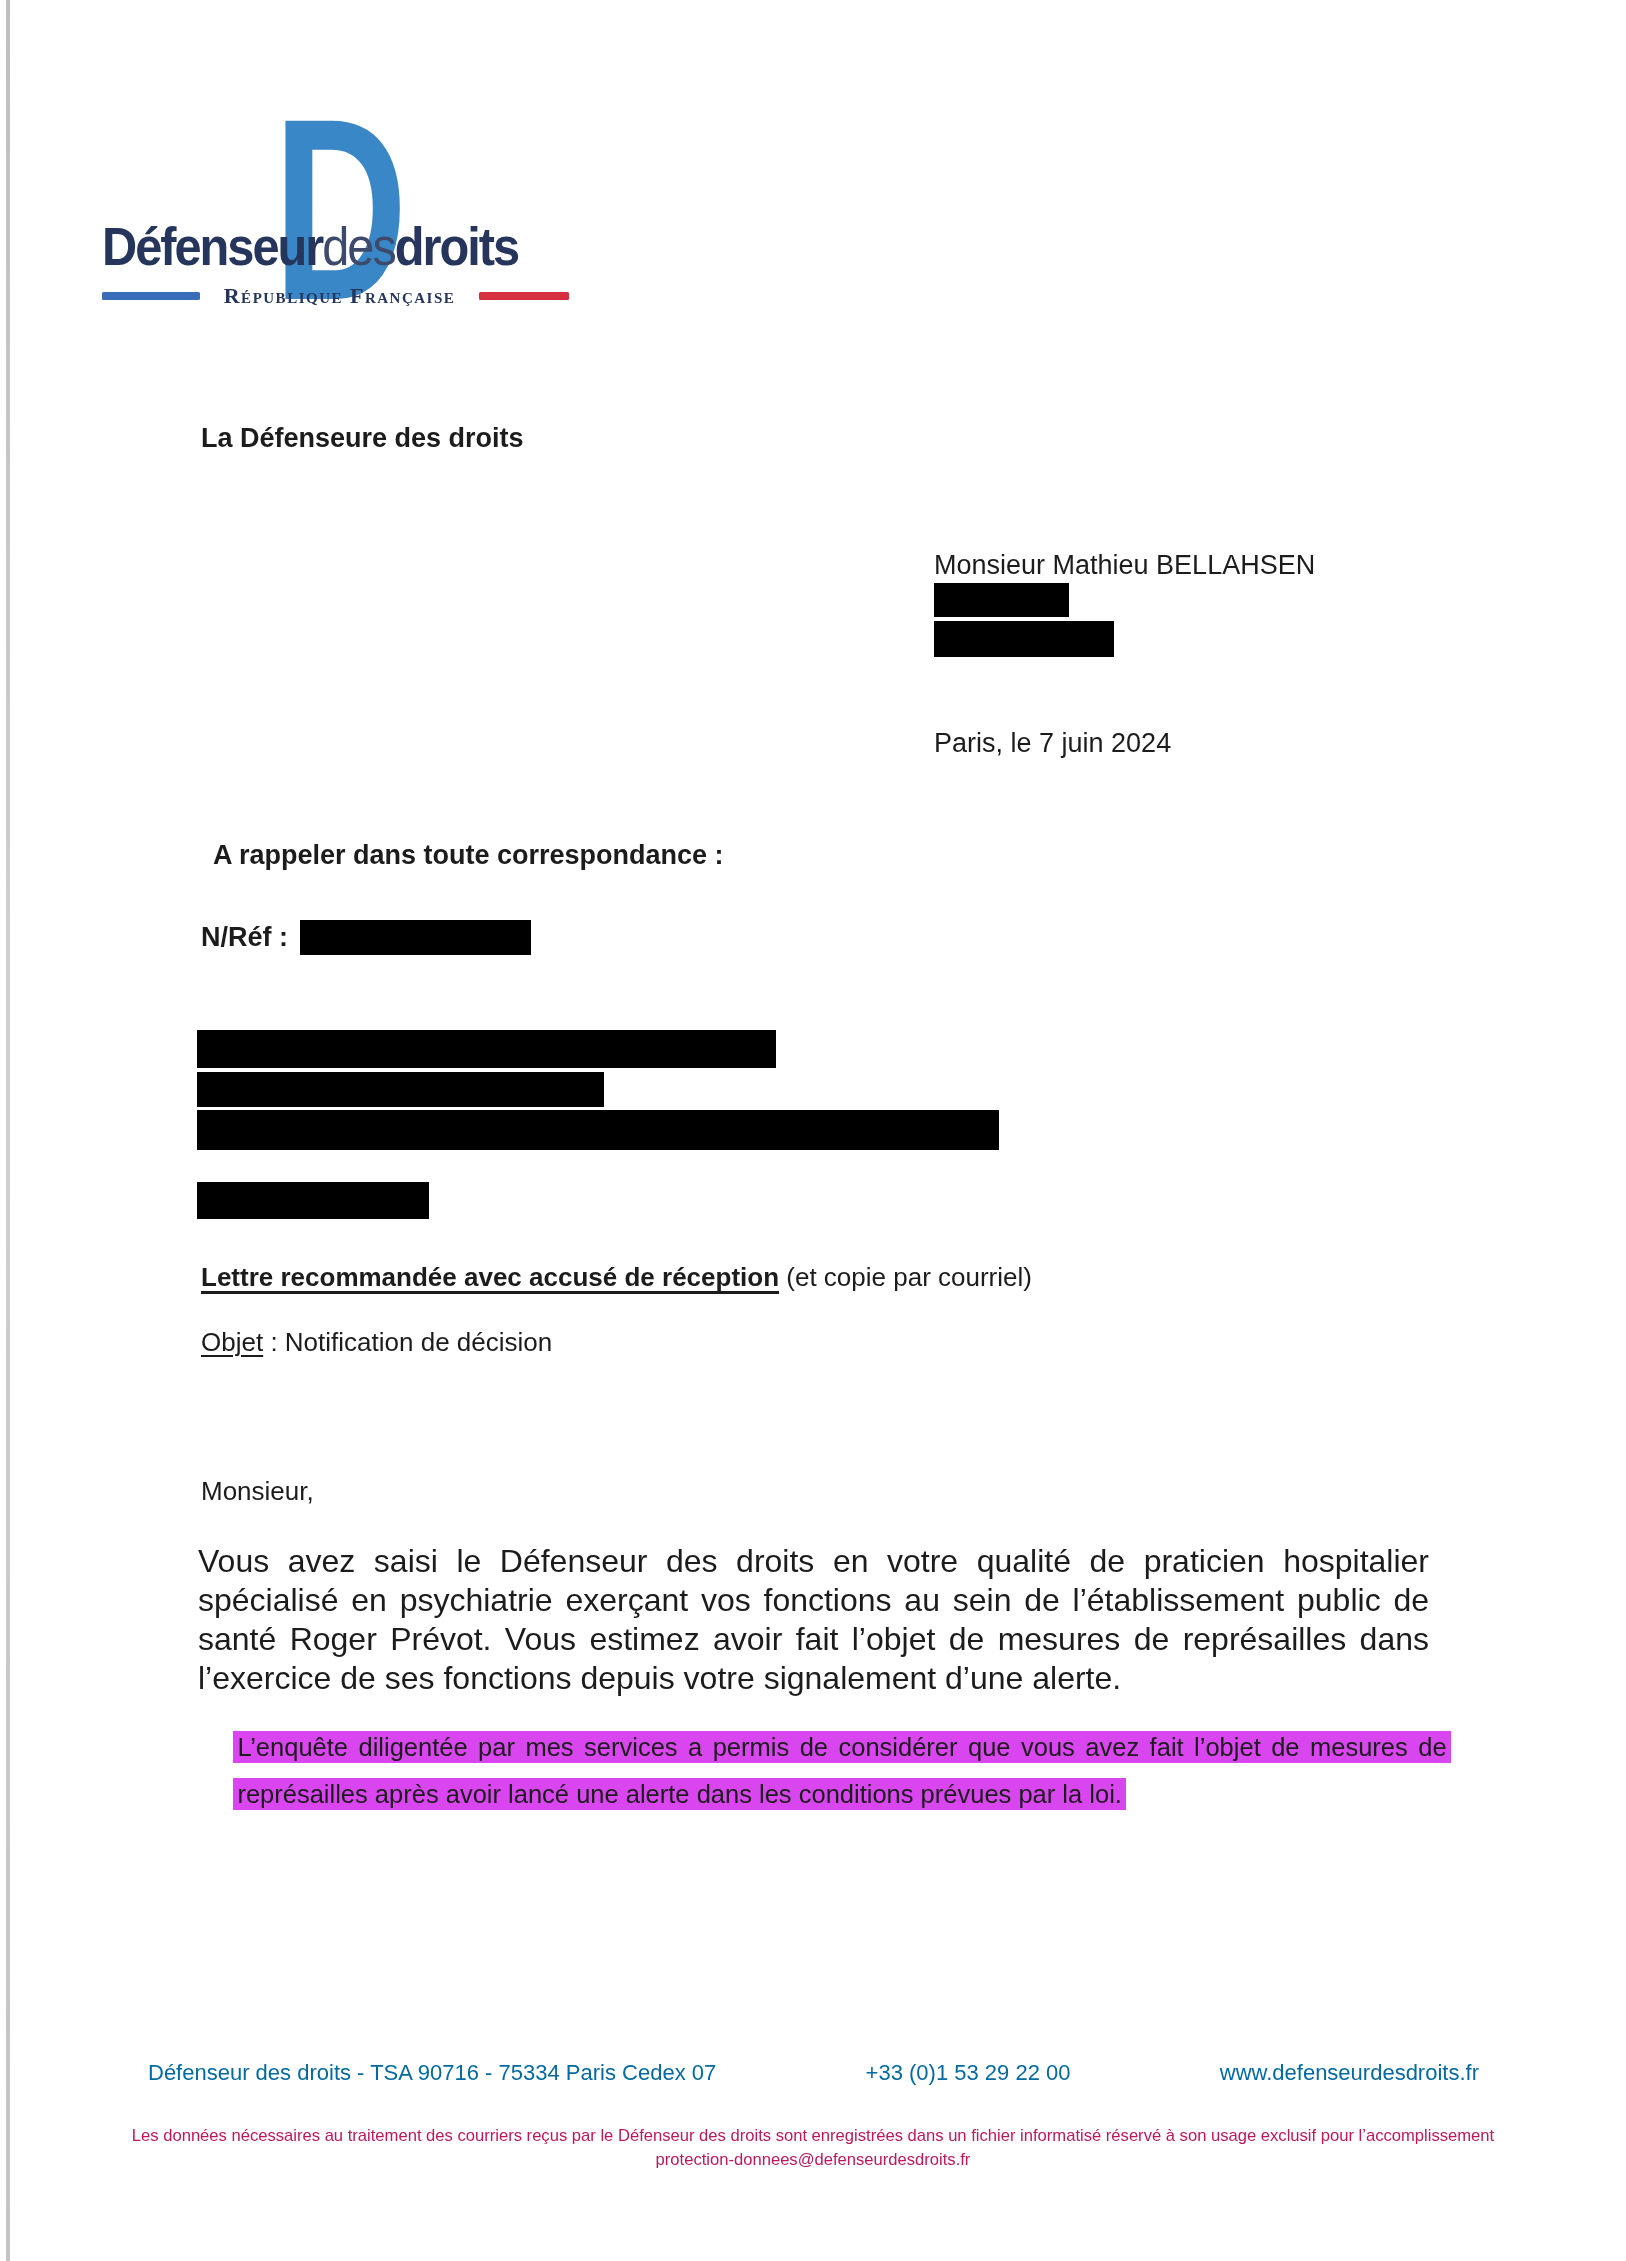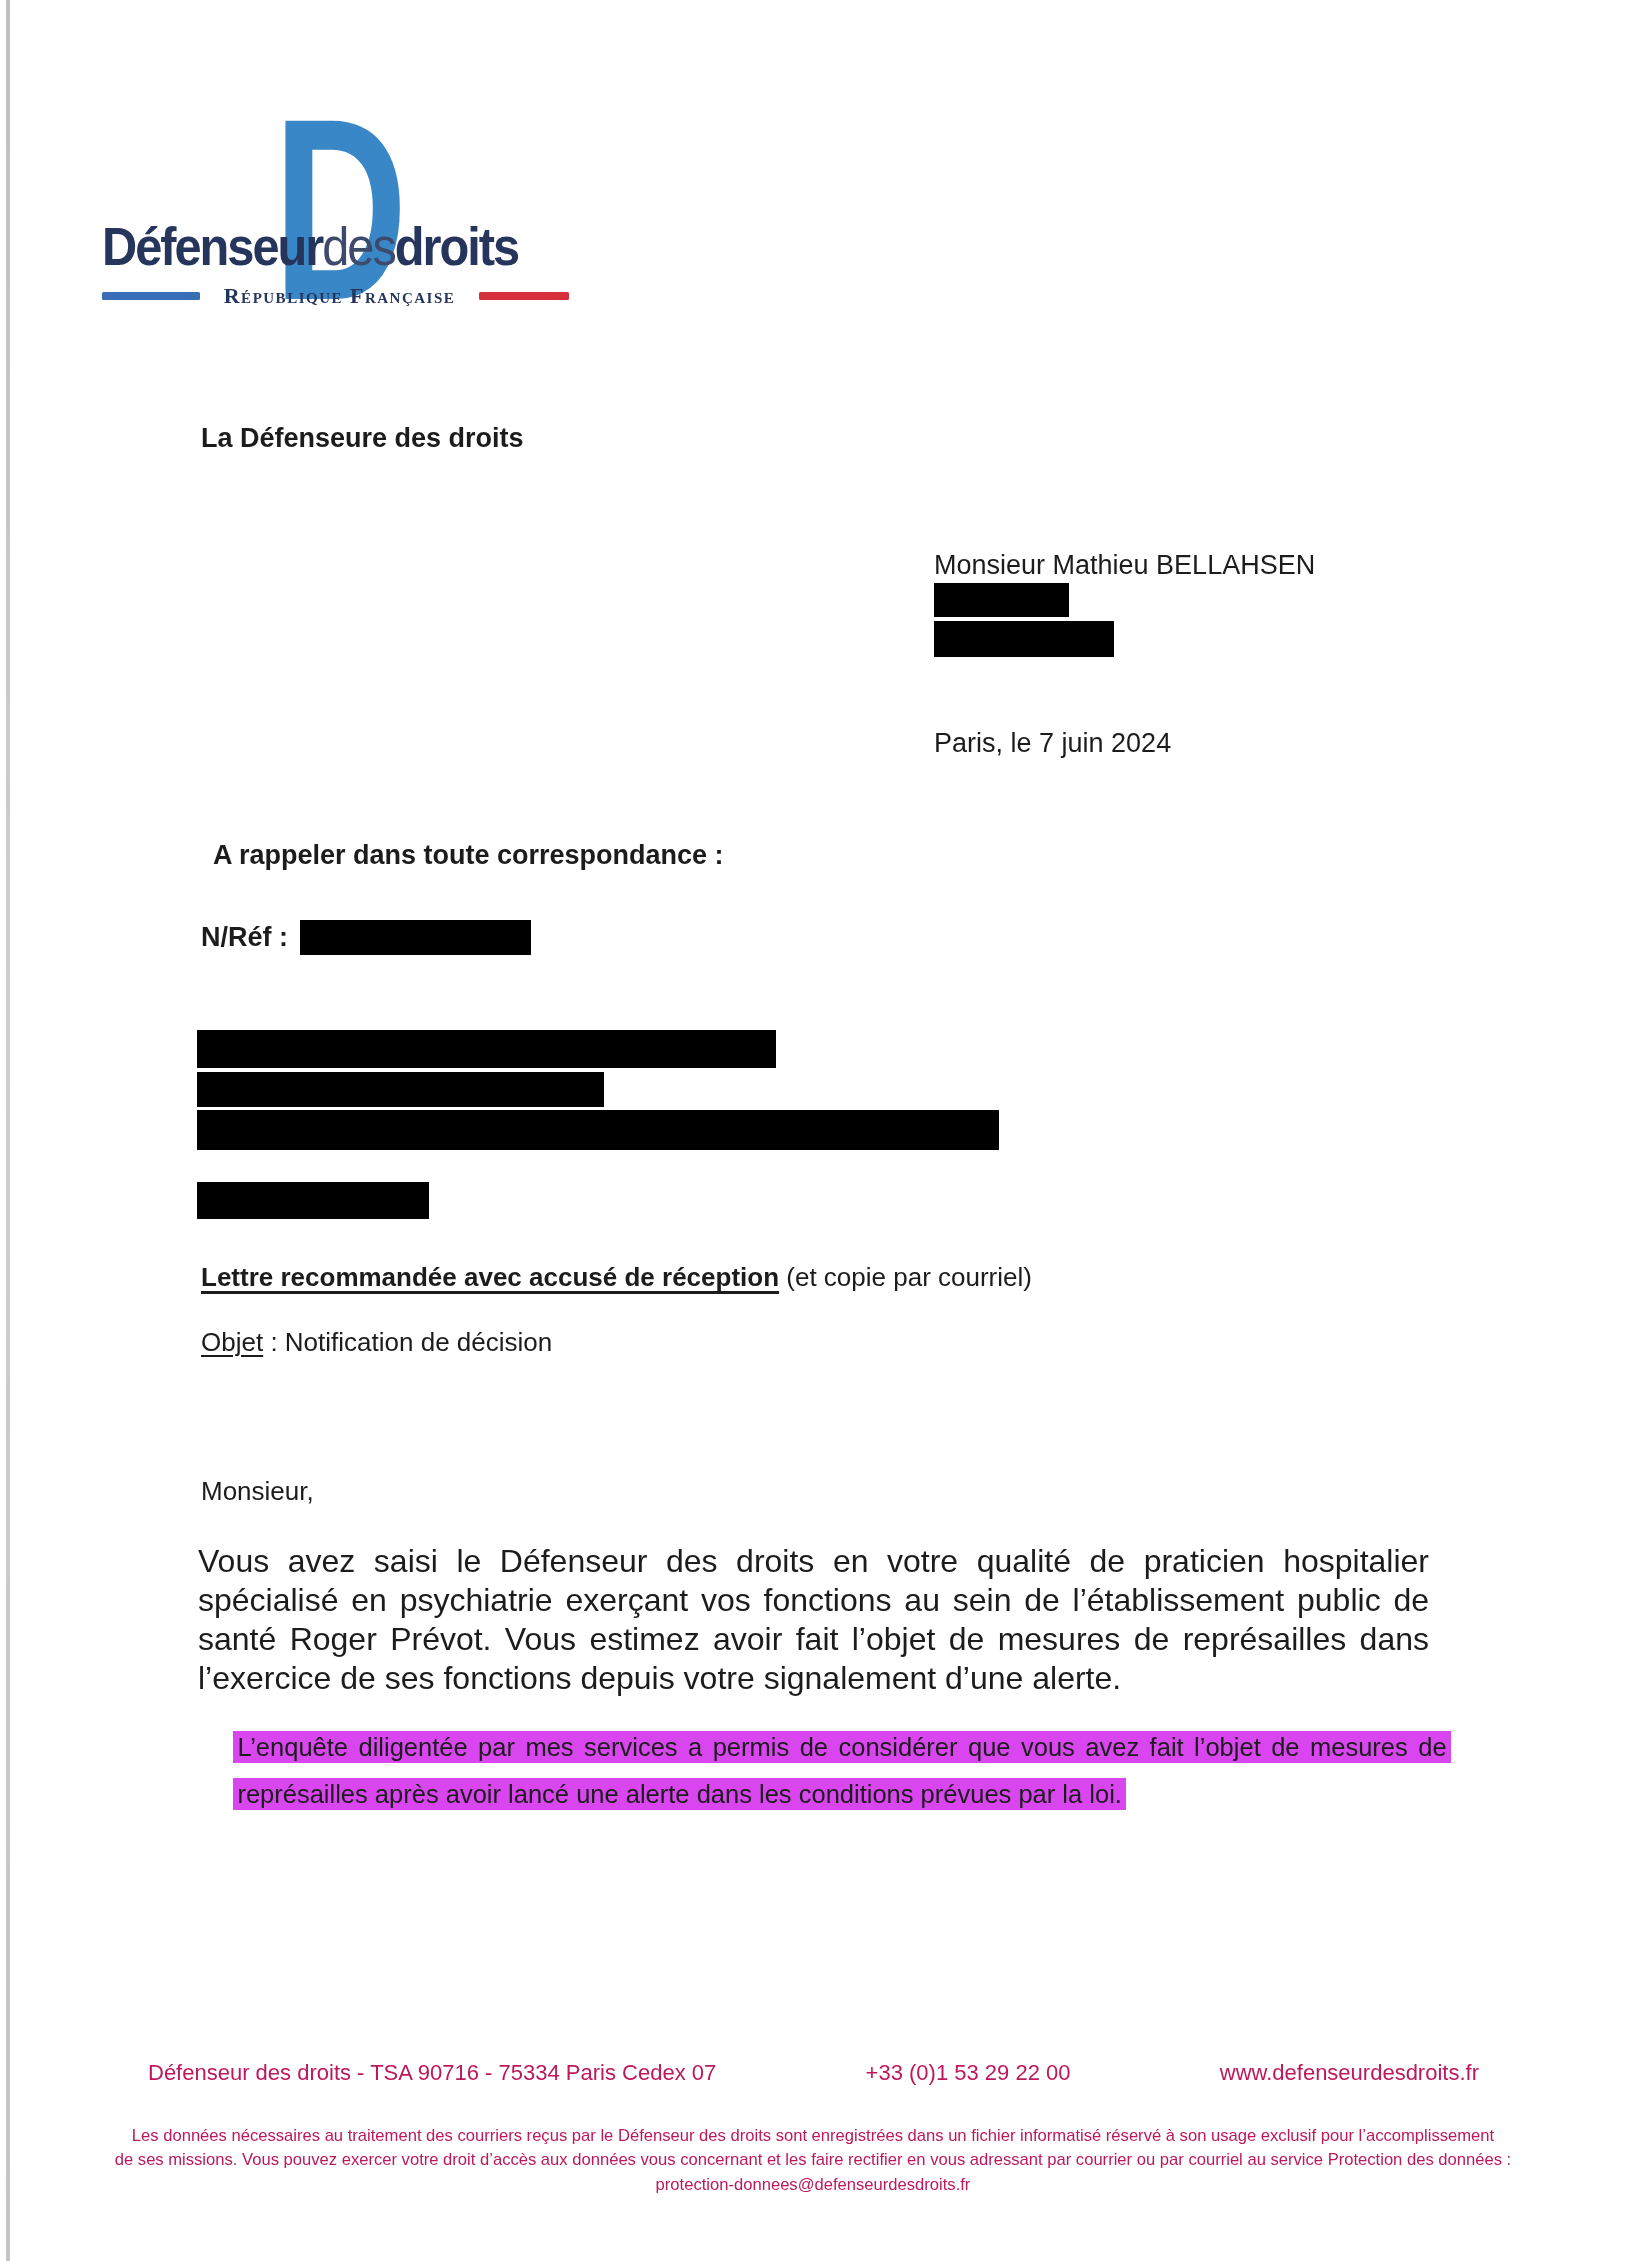--- a/index.html
+++ b/index.html
@@ -86,21 +86,21 @@
     background:#d946ef;
     padding:2.2px 4.4px;
     -webkit-box-decoration-break:clone;
     box-decoration-break:clone;
     margin-left:32px;
   }
   
   .footer-contact{
     position:absolute;left:148px;top:2060px;width:1331px;
     display:flex;justify-content:space-between;align-items:baseline;
-    font-size:22px;color:#be185d;
+    font-size:22px;color:#0369a1;
   }
   .legal{
     position:absolute;left:81px;top:2124px;width:1464px;
     font-size:16.6px;line-height:24.4px;color:#be185d;text-align:center;
   }
 </style>
 </head>
 <body>
 
 <div class="page">
@@ -147,18 +147,17 @@
   <div class="para2"><span class="hl">L’enquête diligentée par mes services a permis de considérer que vous avez fait l’objet de mesures de représailles après avoir lancé une alerte dans les conditions prévues par la loi.</span></div>
 
   <div class="footer-contact">
     <span>Défenseur des droits - TSA 90716 - 75334 Paris Cedex 07</span>
     <span>+33 (0)1 53 29 22 00</span>
     <span>www.defenseurdesdroits.fr</span>
   </div>
 
   <div class="legal">
     <div>Les données nécessaires au traitement des courriers reçus par le Défenseur des droits sont enregistrées dans un fichier informatisé réservé à son usage exclusif pour l’accomplissement</div>
-    <div>de ses missions. Vous pouvez exercer votre droit d’accès aux données vous concernant et les faire rectifier en vous adressant par courrier ou par courriel au service Protection des données :</div>
     <div>protection-donnees@defenseurdesdroits.fr</div>
   </div>
 
 </div>
 
 
 </body></html>

